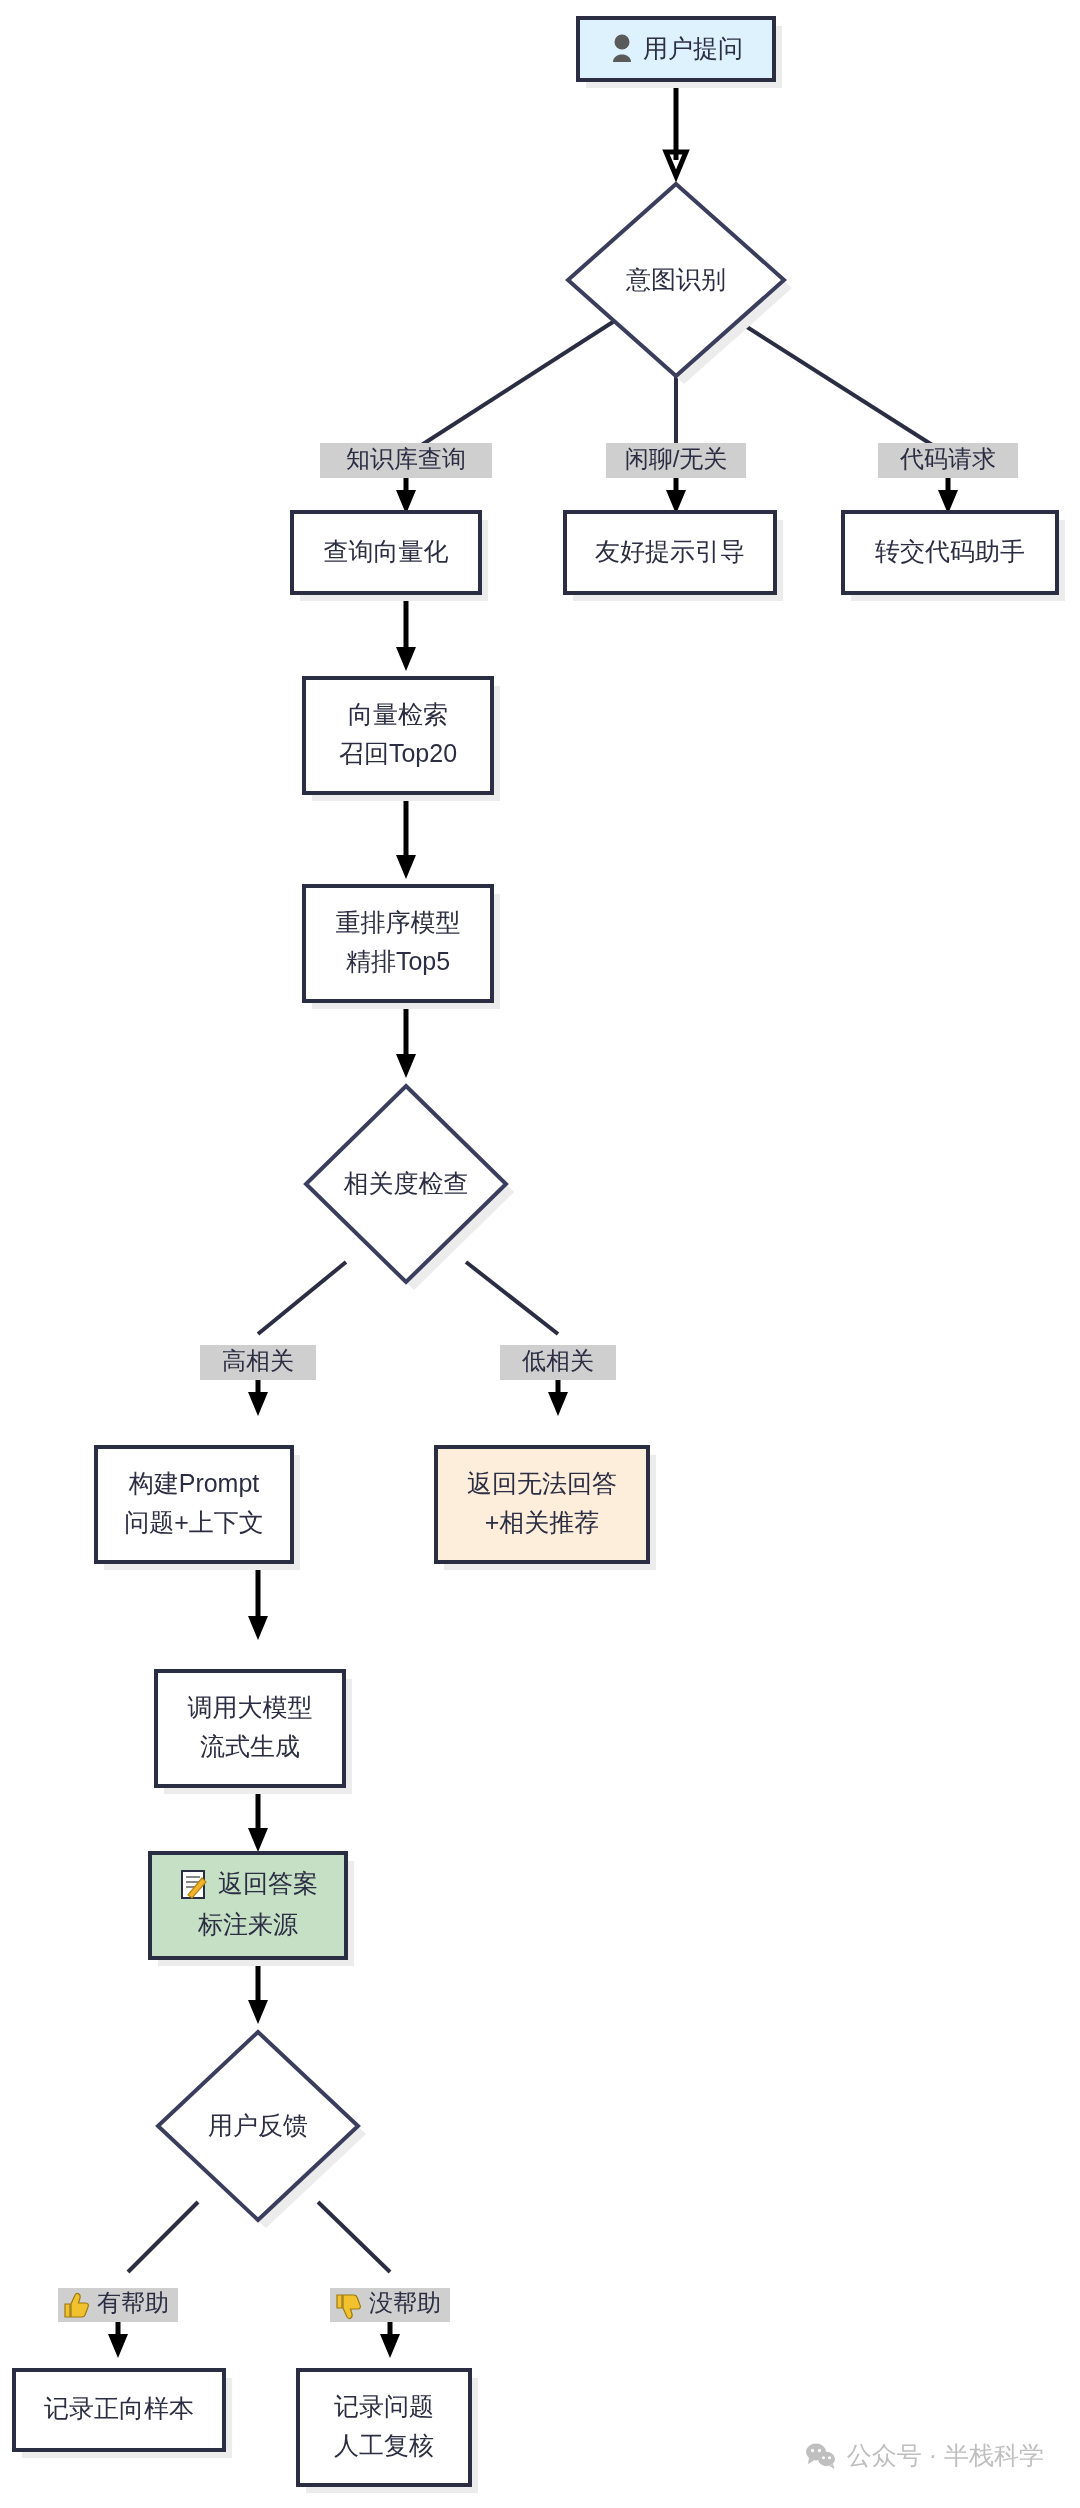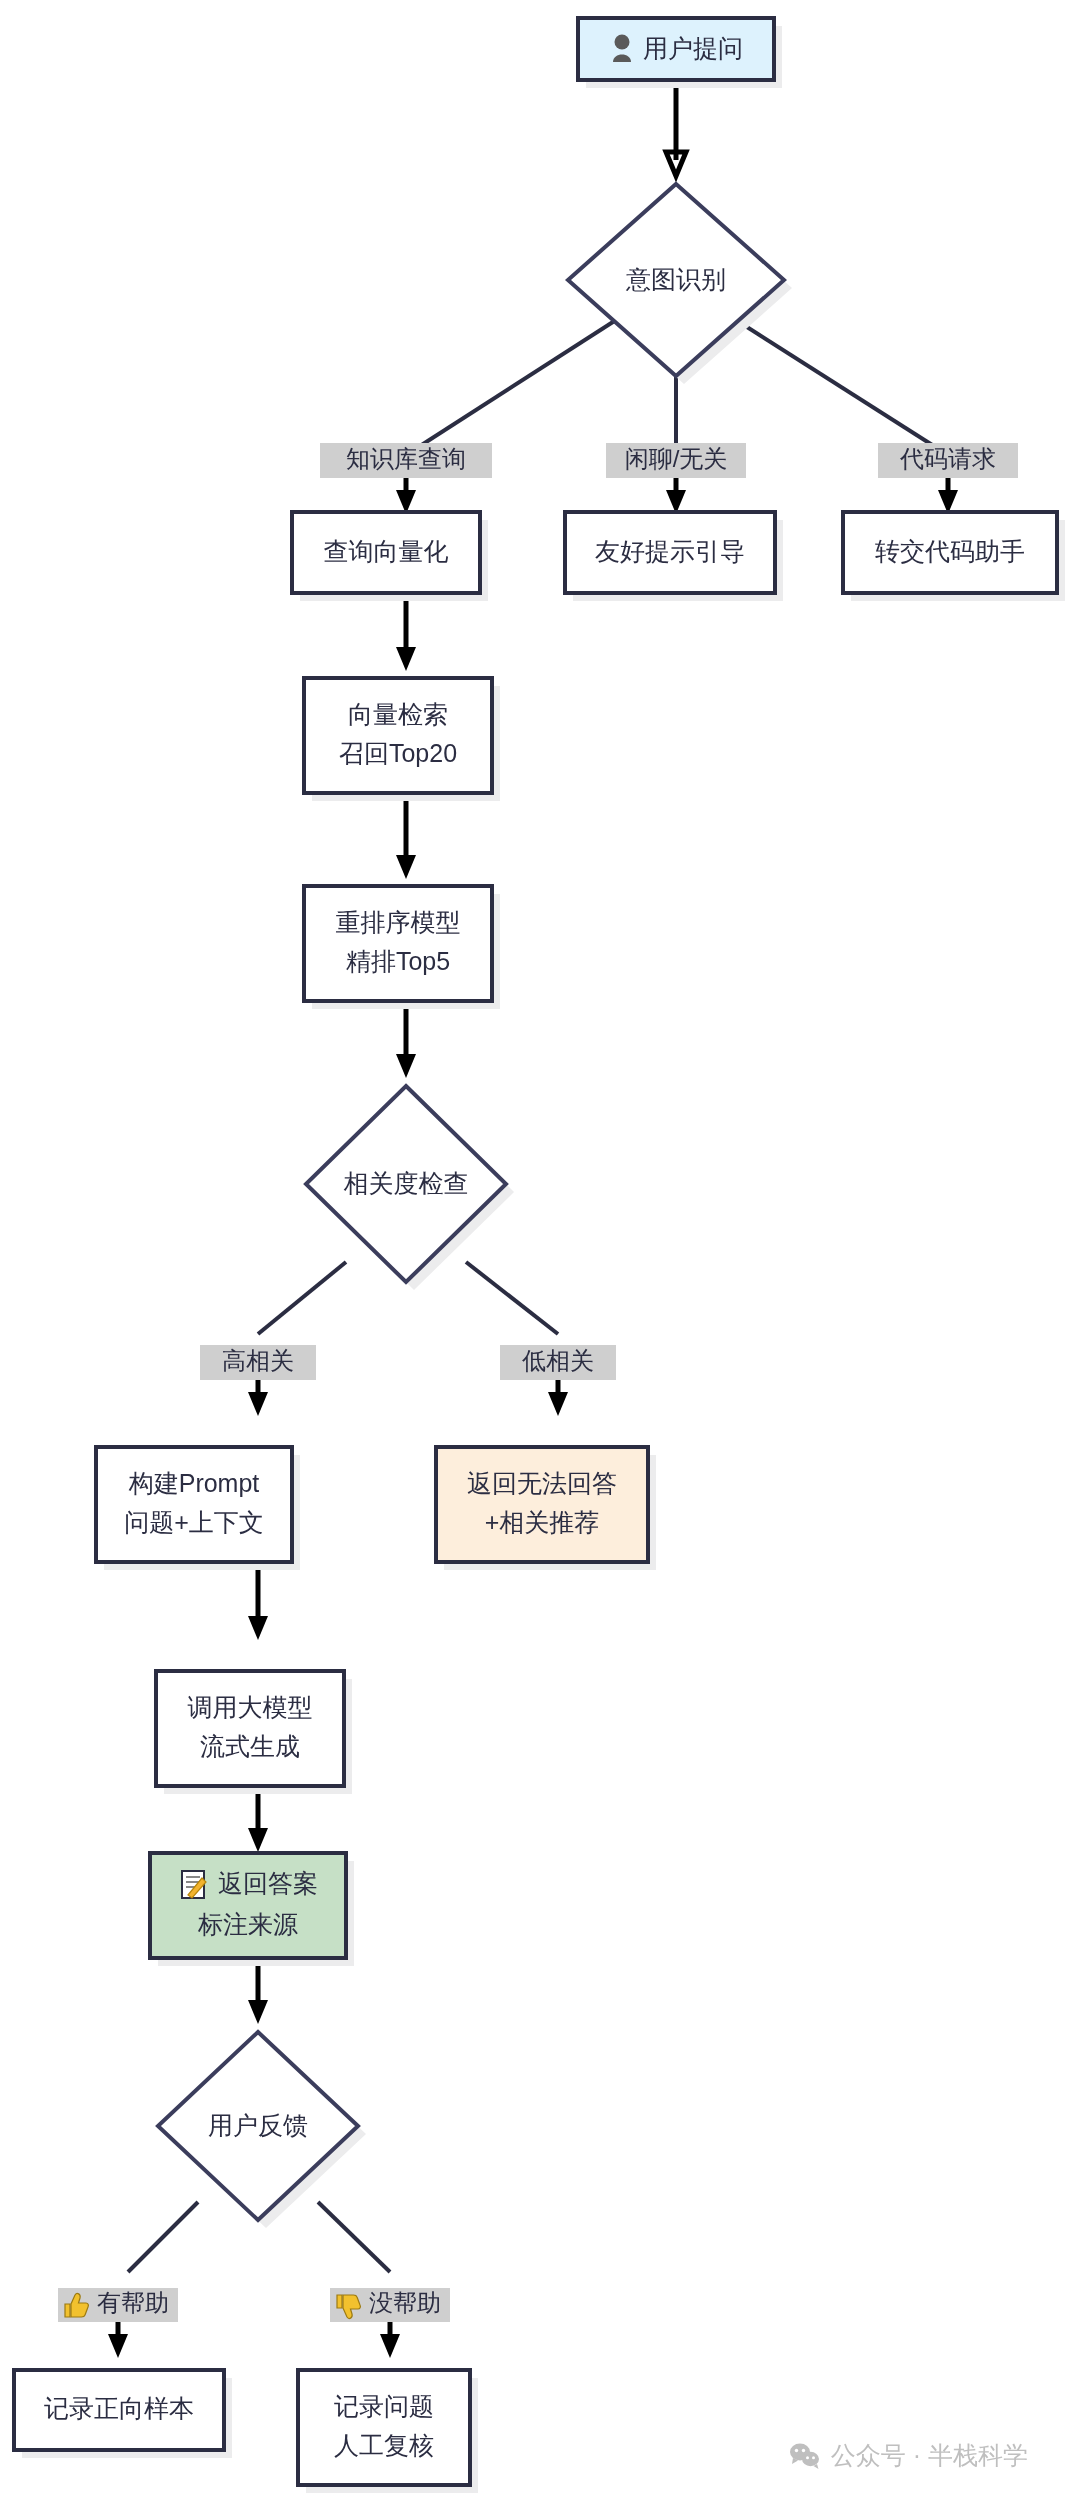--- a/index.html
+++ b/index.html
@@ -66,21 +66,21 @@
   .edge-thin {
     stroke: #2b2d42;
     stroke-width: 4;
     fill: none;
   }
   .edge-label-bg {
     fill: #cfcfcf;
   }
   .watermark {
     position: absolute;
-    right: 52px;
+    right: 36px;
     bottom: 36px;
     display: flex;
     align-items: center;
     gap: 10px;
     color: #bfbfbf;
     font-size: 25px;
     font-family: "Liberation Sans", "DejaVu Sans", sans-serif;
     user-select: none;
   }
   .watermark svg { display: block; }

